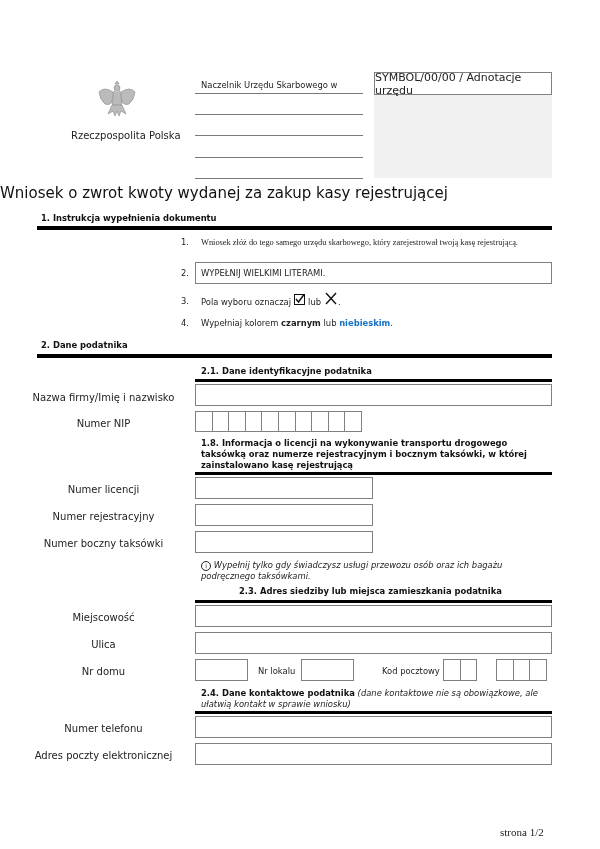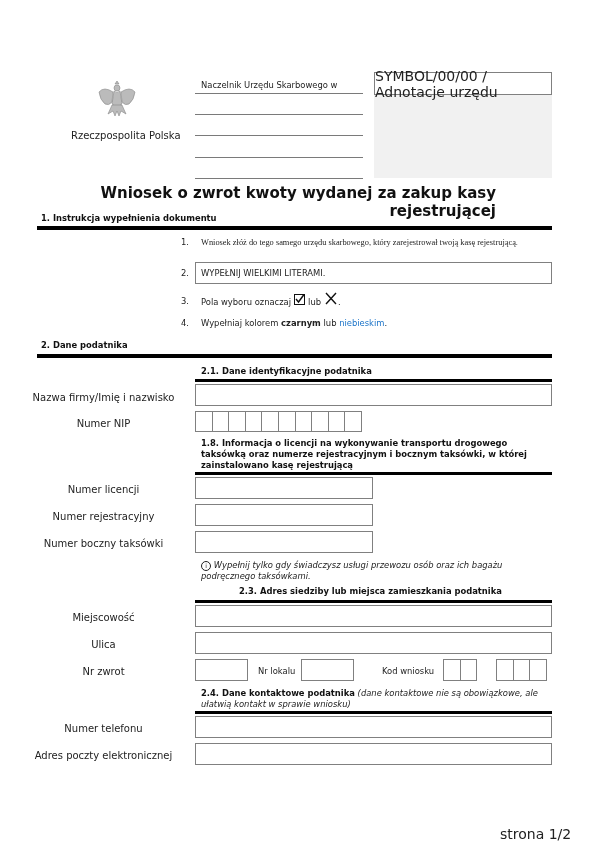--- a/index.html
+++ b/index.html
@@ -11,21 +11,21 @@
   .hline { position: absolute; height: 1px; background: #7a7a7a; }
   .thick { position: absolute; height: 4px; background: #000; }
   .box { position: absolute; border: 1px solid #808080; background: #fff; box-sizing: border-box; }
   .label { position: absolute; text-align: center; width: 175px; left: 16px; font-size: 10px; color: #222; }
   .sec-title { position: absolute; font-weight: bold; font-size: 8.4px; color: #111; }
   .cellrow { position: absolute; display: flex; }
   .cell { width: 17.6px; height: 21px; border: 1px solid #808080; box-sizing: border-box; margin-left: -1px; background:#fff; }
   .cell:first-child { margin-left: 0; }
   .num { position: absolute; left: 181px; width: 12px; text-align: left; font-size: 8.4px; color:#222; }
   .inst { position: absolute; left: 201px; font-size: 8.4px; color:#222; line-height: 11px; }
-  .blue { color: #1a73c8; font-weight: normal; }
+  .blue { color: #1a73c8; font-weight: bold; }
 </style>
 </head>
 <body>
 
 <div class="abs" style="left:96px; top:78px; width:42px; height:42px;">
   <svg width="42" height="42" viewBox="0 0 42 42">
     <g fill="#bbb" stroke="#888" stroke-width="0.6">
       <path d="M21 3 l2 3 h-4 z"></path>
       <ellipse cx="21" cy="10" rx="3" ry="3"></ellipse>
       <path d="M18 13 Q21 16 24 13 L26 26 Q21 30 16 26 Z"></path>
@@ -39,24 +39,24 @@
 
 <div class="abs" style="left:201px; top:80px; font-size:8.4px; color:#222;">Naczelnik Urzędu Skarbowego w</div>
 <div class="hline" style="left:195px; top:93px; width:168px;"></div>
 <div class="hline" style="left:195px; top:114px; width:168px;"></div>
 <div class="hline" style="left:195px; top:135px; width:168px;"></div>
 <div class="hline" style="left:195px; top:157px; width:168px;"></div>
 <div class="hline" style="left:195px; top:178px; width:168px;"></div>
 
 <div class="abs" style="left:374px; top:72px; width:178px; height:106px; background:#f1f1f1;"></div>
 <div class="box" style="left:374px; top:72px; width:178px; height:23px; display:flex; align-items:center; justify-content:center;">
-  <span style="font-size:14px; color:#222;">SYMBOL/00/00 / Adnotacje urzędu</span>
+  <span style="font-size:11px; color:#222;">SYMBOL/00/00 / Adnotacje urzędu</span>
 </div>
 
-<div class="abs" style="left:0; width:496px; top:184px; text-align:right; font-weight:bold; font-size:15px; color:#111;">Wniosek o zwrot kwoty wydanej za zakup kasy rejestrującej</div>
+<div class="abs" style="left:0; width:496px; top:184px; text-align:left; font-weight:normal; font-size:15px; color:#111;">Wniosek o zwrot kwoty wydanej za zakup kasy rejestrującej</div>
 
 <div class="sec-title" style="left:41px; top:213px;">1. Instrukcja wypełnienia dokumentu</div>
 <div class="thick" style="left:37px; top:226px; width:515px;"></div>
 
 <div class="num" style="top:237px;">1.</div>
 <div class="inst" style="top:237px; width:340px;font-family:Liberation Serif, serif;">Wniosek złóż do tego samego urzędu skarbowego, który zarejestrował twoją kasę rejestrującą.</div>
 
 <div class="num" style="top:268px;">2.</div>
 <div class="box" style="left:195px; top:262px; width:357px; height:22px;"></div>
 <div class="inst" style="top:268px;">WYPEŁNIJ WIELKIMI LITERAMI.</div>
@@ -129,27 +129,27 @@
 
 <div class="sec-title" style="left:201px; top:586px;margin-left:38px;">2.3. Adres siedziby lub miejsca zamieszkania podatnika</div>
 <div class="thick" style="left:195px; top:600px; width:357px; height:3px;"></div>
 
 <div class="label" style="top:612px;">Miejscowość</div>
 <div class="box" style="left:195px; top:605px; width:357px; height:22px;"></div>
 
 <div class="label" style="top:639px;">Ulica</div>
 <div class="box" style="left:195px; top:632px; width:357px; height:22px;"></div>
 
-<div class="label" style="top:666px;">Nr zwrot</div>
+<div class="label" style="top:666px;">Nr domu</div>
 <div class="box" style="left:195px; top:659px; width:53px; height:22px;"></div>
 
 <div class="abs" style="left:258px; top:666px; font-size:8.4px; color:#222;">Nr lokalu</div>
 <div class="box" style="left:301px; top:659px; width:53px; height:22px;"></div>
 
-<div class="abs" style="left:382px; top:666px; font-size:8.4px; color:#222;">Kod wniosku</div>
+<div class="abs" style="left:382px; top:666px; font-size:8.4px; color:#222;">Kod pocztowy</div>
 <div class="cellrow" style="left:443px; top:659px;">
   <div class="cell" style="height:22px;"></div>
   <div class="cell" style="height:22px;"></div>
 </div>
 <div class="cellrow" style="left:496px; top:659px;">
   <div class="cell" style="height:22px;"></div>
   <div class="cell" style="height:22px;"></div>
   <div class="cell" style="height:22px;"></div>
 </div>
 
@@ -158,13 +158,13 @@
   <i style="color:#222;">(dane kontaktowe nie są obowiązkowe, ale ułatwią kontakt w sprawie wniosku)</i>
 </div>
 <div class="thick" style="left:195px; top:711px; width:357px; height:3px;"></div>
 
 <div class="label" style="top:723px;">Numer telefonu</div>
 <div class="box" style="left:195px; top:716px; width:357px; height:22px;"></div>
 
 <div class="label" style="top:750px;">Adres poczty elektronicznej</div>
 <div class="box" style="left:195px; top:743px; width:357px; height:22px;"></div>
 
-<div class="abs" style="left:500px; top:826px; font-size:14px; color:#222;">strona 1/2</div>
+<div class="abs" style="left:500px; top:826px; font-size:11px; color:#222;font-family:Liberation Serif, serif;">strona 1/2</div>
 
 </body></html>

